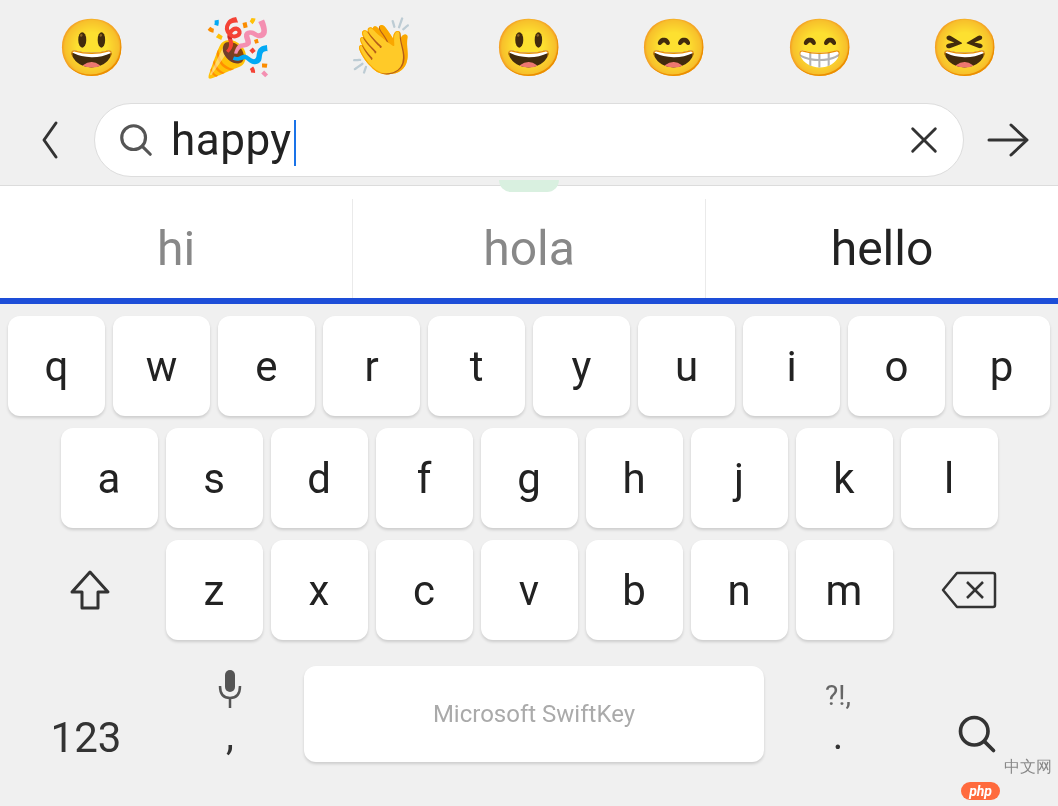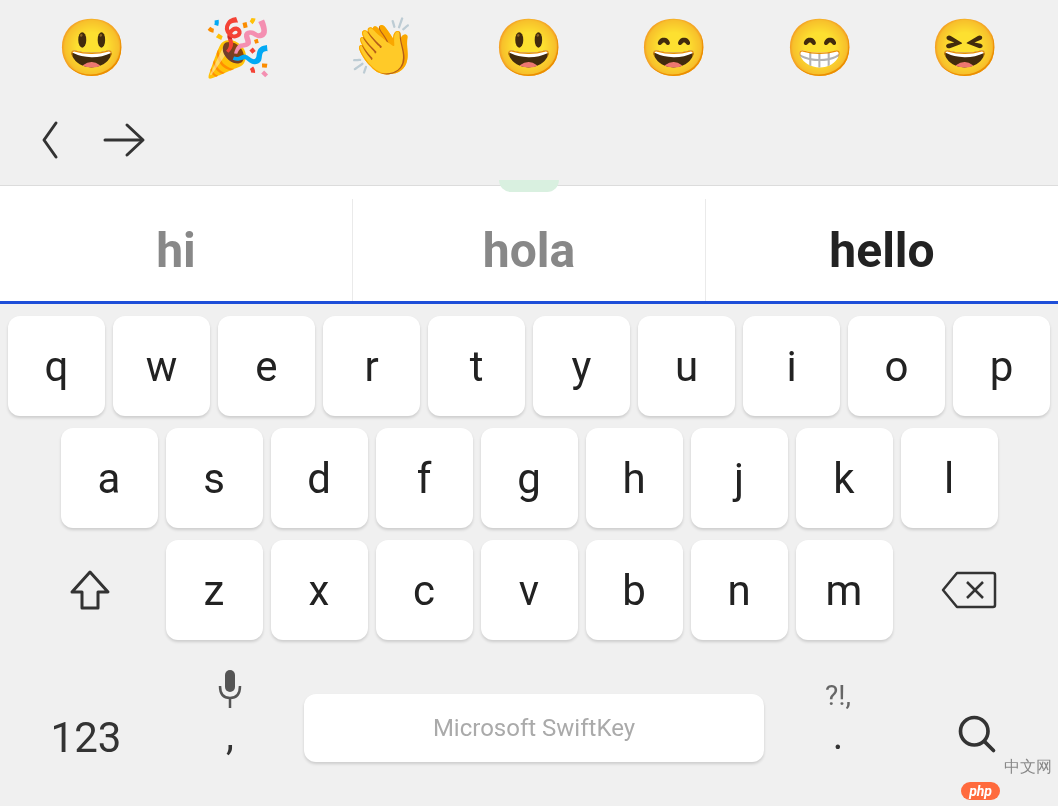--- a/index.html
+++ b/index.html
@@ -89,22 +89,21 @@
     .divider-inner{
       width:60px; height:12px; border-radius:0 0 30px 30px; background:#d9f0e0;
       margin-top:-6px;
     }
 
     
     .suggest-row {
       height: 105px;
       background: #fff;
       display: flex;
-      border-bottom: 3px solid #1d4ed8;
-      font-weight: bold;
+      border-bottom: 6px solid #1d4ed8;
     }
     .suggest {
       flex: 1;
       display: flex;
       justify-content: center;
       align-items: center;
       font-size: 48px;
       color: #888;
       cursor: pointer;
     }
@@ -169,21 +168,21 @@
       display:flex; flex-direction:column; align-items:center; justify-content:flex-end;
       gap:6px; padding-bottom:6px;
     }
     .mic-col { width: 140px; cursor:pointer;}
     .punct-col { width: 140px; cursor:pointer;}
     .search-col { width: 130px; cursor:pointer;}
     .sub-label { font-size: 40px; color:#333; line-height:1;}
     .punct-top { font-size:28px; color:#666; line-height:1;}
     .spacebar {
       flex: 1;
-      height: 68px;
+      height: 96px;
       background: #fff;
       border-radius: 12px;
       box-shadow: 0 2px 3px rgba(0,0,0,0.15);
       display:flex; justify-content:center; align-items:center;
       color:#aaa;
       font-size:24px;
       cursor:pointer;
     }
     .watermark {
       position:absolute;
@@ -208,20 +207,37 @@
   <span class="emoji-item">😄</span>
   <span class="emoji-item">😁</span>
   <span class="emoji-item">😆</span>
 </div>
 
 <div class="search-row">
   <div class="chevron-back">
     <svg width="24" height="42" viewBox="0 0 24 42" fill="none" stroke="#333" stroke-width="3" stroke-linecap="round" stroke-linejoin="round">
         <polyline points="18 4 6 21 18 38"></polyline>
       </svg>
+  </div>
+  <div class="search-box">
+    <span class="search-icon">
+      <svg width="38" height="38" viewBox="0 0 24 24" fill="none" stroke="#555" stroke-width="2" stroke-linecap="round">
+          <circle cx="10.5" cy="10.5" r="7.5"></circle>
+          <line x1="21" y1="21" x2="16" y2="16"></line>
+        </svg>
+    </span>
+    <div class="search-text">
+      <span>happy</span><span class="caret"></span>
+    </div>
+    <span class="clear-icon">
+      <svg width="34" height="34" viewBox="0 0 24 24" fill="none" stroke="#333" stroke-width="2" stroke-linecap="round">
+          <line x1="4" y1="4" x2="20" y2="20"></line>
+          <line x1="20" y1="4" x2="4" y2="20"></line>
+        </svg>
+    </span>
   </div>
   <div class="arrow-send">
     <svg width="46" height="42" viewBox="0 0 46 42" fill="none" stroke="#333" stroke-width="3" stroke-linecap="round" stroke-linejoin="round">
         <line x1="4" y1="21" x2="40" y2="21"></line>
         <polyline points="26 6 42 21 26 36"></polyline>
       </svg>
   </div>
 </div>
 
 <div class="divider">

